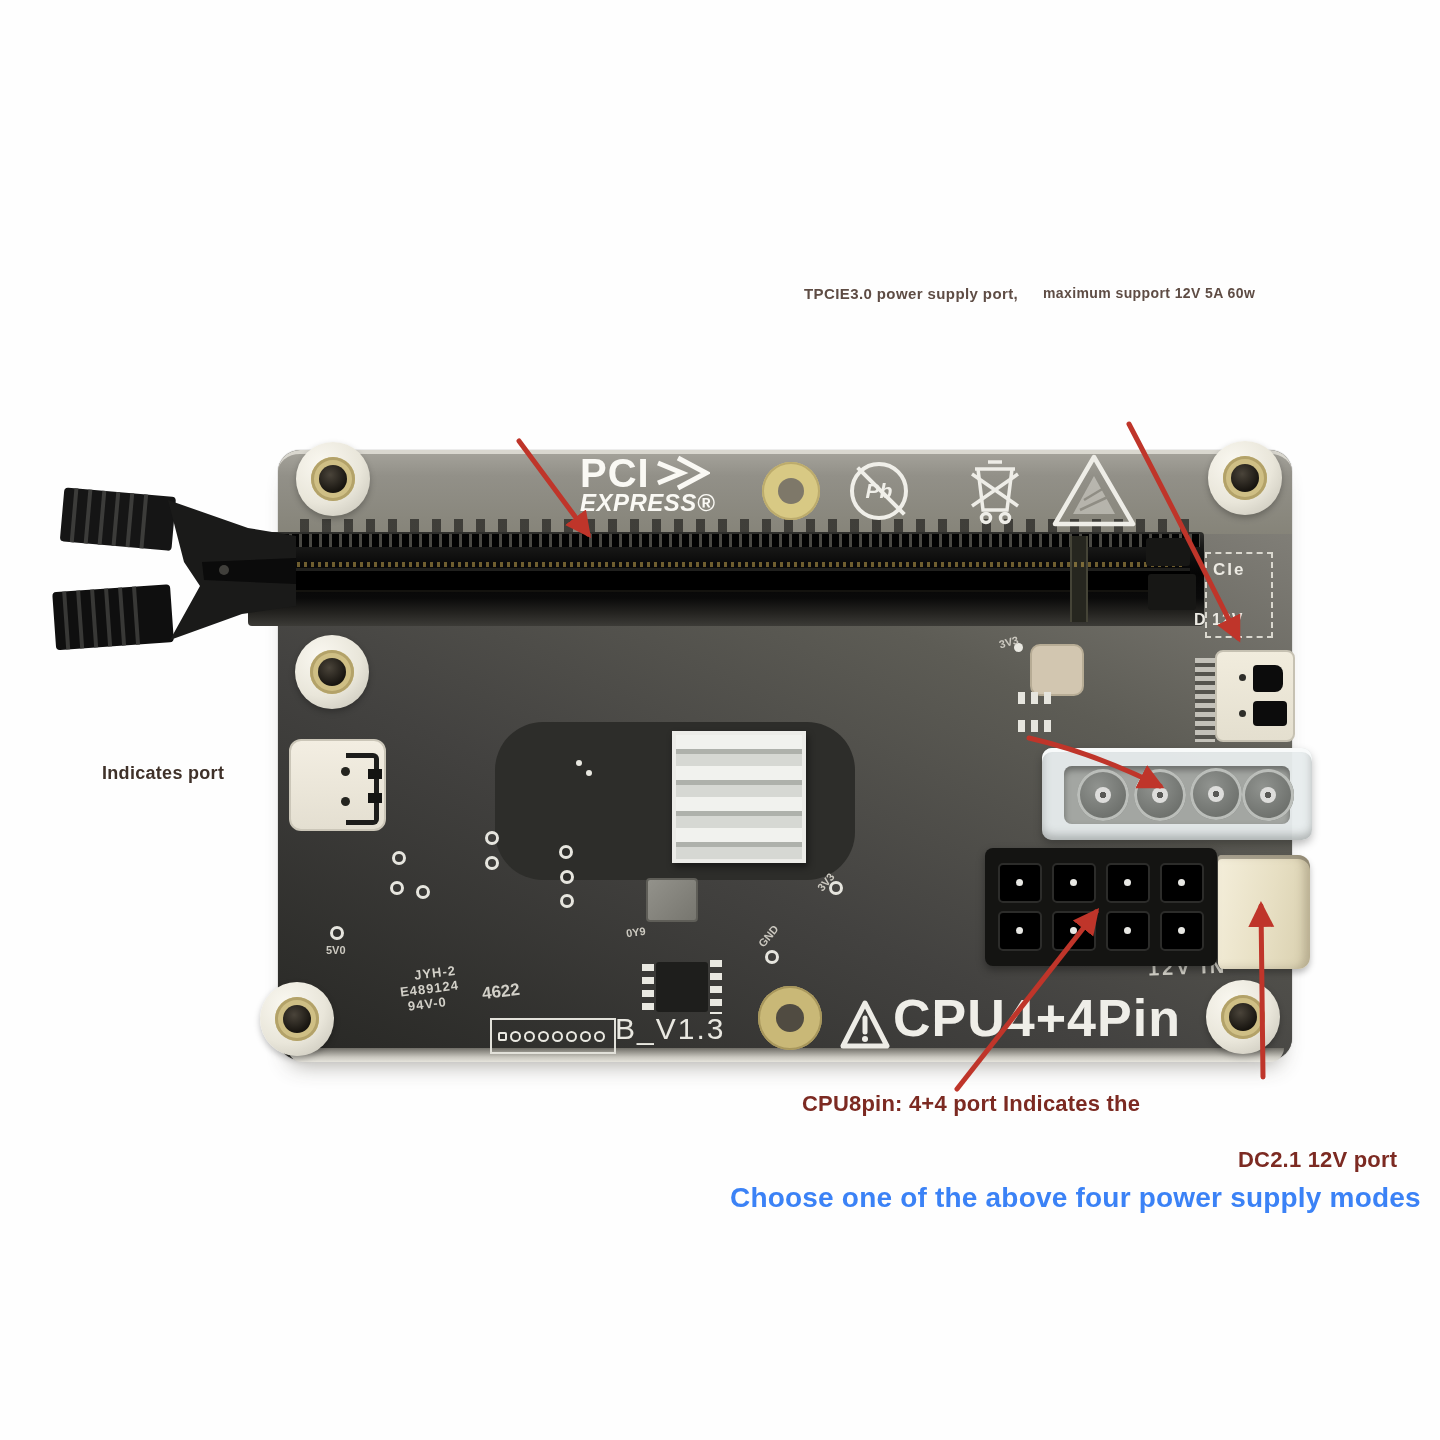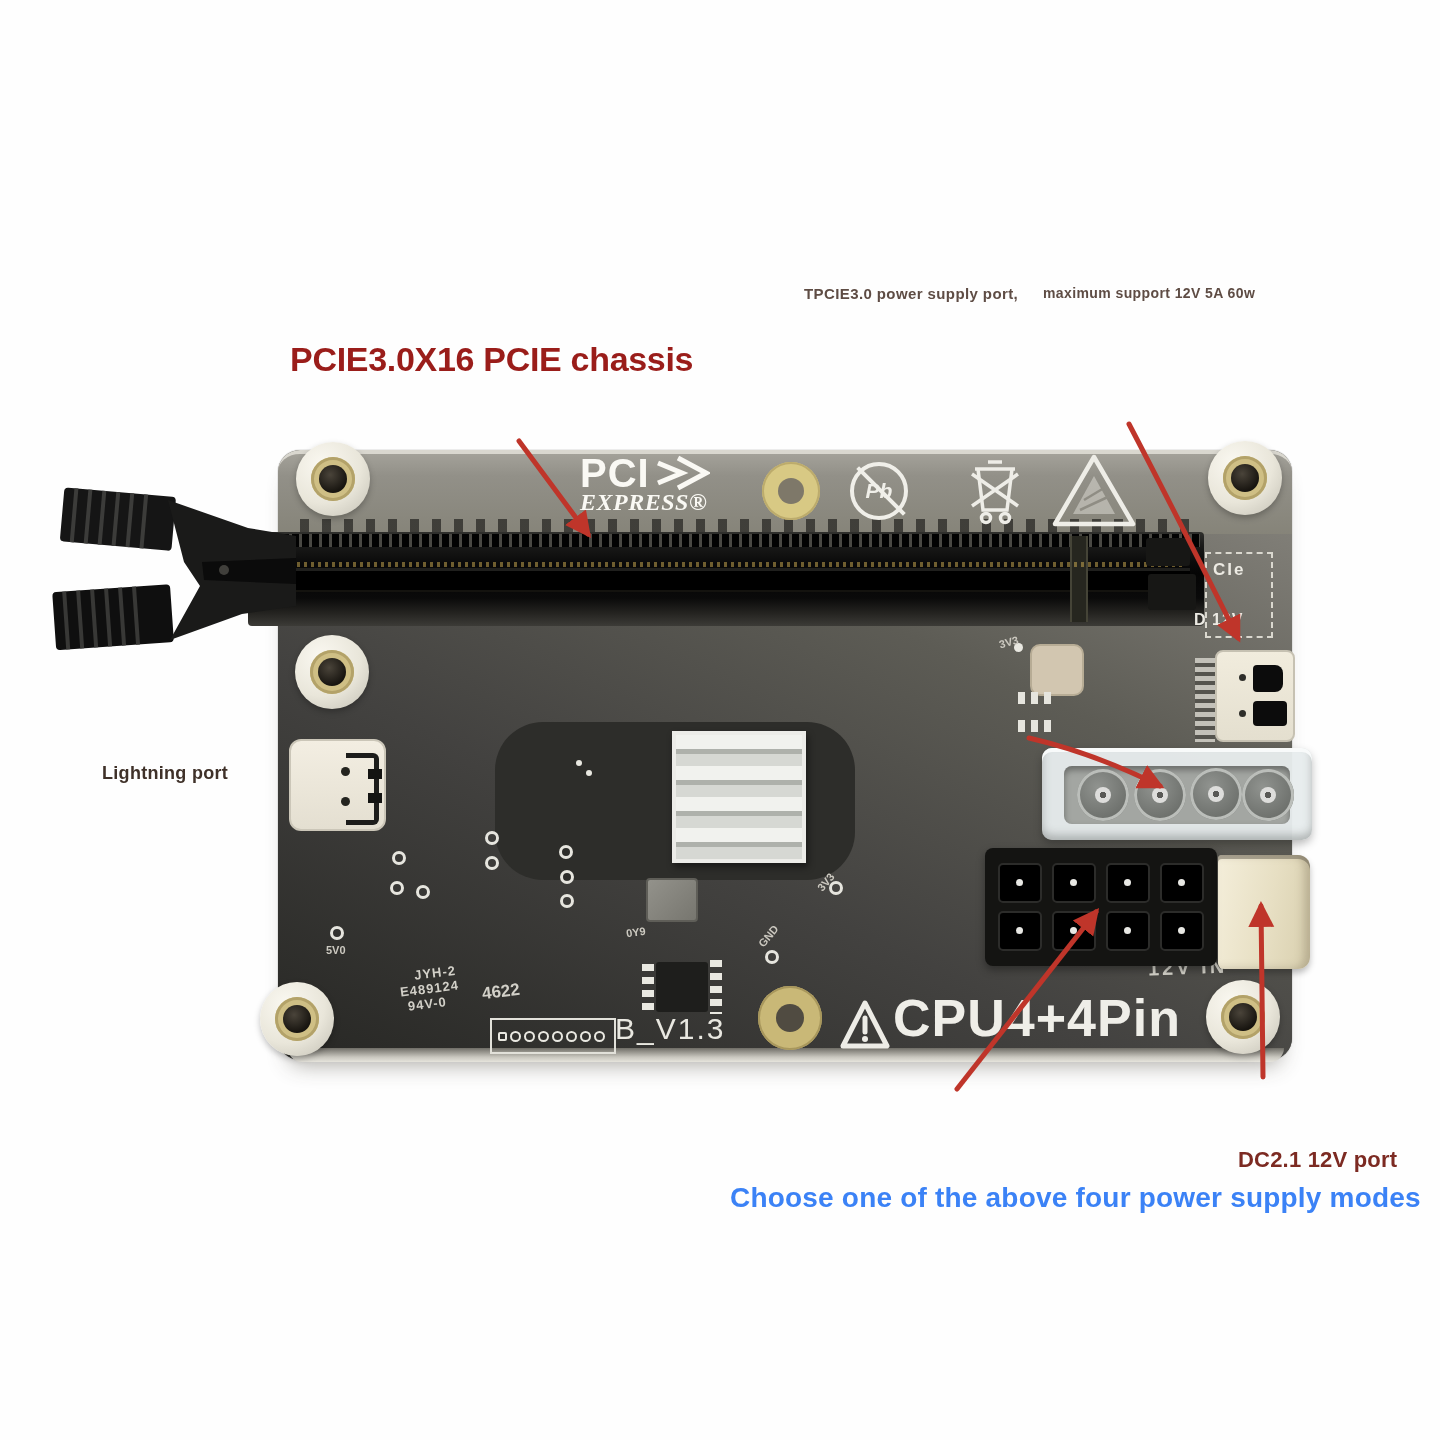--- a/index.html
+++ b/index.html
@@ -25,21 +25,21 @@
   .board-edge-bottom{left:288px;top:1048px;width:996px;height:14px;border-radius:0 0 18px 18px;
              background:linear-gradient(180deg,#6f6d66,#c9c7bf 65%,#e6e4dc);}
   .patch{left:495px;top:722px;width:360px;height:158px;border-radius:48px;background:#2d2d2a;}
   .pin-row{left:300px;top:519px;width:900px;height:13px;opacity:.85;
            background:repeating-linear-gradient(90deg,#33322e 0 9px,transparent 9px 22px);}
   .tb-text{left:388px;top:458px;width:184px;text-align:center;font-size:14px;line-height:20px;
            letter-spacing:2.5px;color:#f6f5ef;font-weight:600;}
   .pci-logo{left:580px;top:453px;width:180px;color:#faf9f4;}
   .pci-row{display:flex;align-items:center;gap:4px;}
   .pci-word{font-size:40px;font-weight:700;letter-spacing:1px;line-height:40px;}
-  .pci-express{font-size:24px;font-style:italic;font-weight:700;letter-spacing:.5px;margin-top:-4px;font-family:Liberation Serif, serif;}
+  .pci-express{font-size:24px;font-style:italic;font-weight:700;letter-spacing:.5px;margin-top:-4px;}
   .goldring{left:762px;top:462px;width:58px;height:58px;border-radius:50%;background:#d8c984;
             box-shadow:inset 0 0 0 2px #bcab6c;}
   .goldring .hole{position:absolute;left:16px;top:16px;width:26px;height:26px;border-radius:50%;background:#7e7869;}
   .goldring-b{left:758px;top:986px;width:64px;height:64px;border-radius:50%;background:#c9b877;
             box-shadow:inset 0 0 0 2px #a8975c;}
   .goldring-b .hole{position:absolute;left:18px;top:18px;width:28px;height:28px;border-radius:50%;background:#504b41;}
   .pb-icon{left:850px;top:462px;width:58px;height:58px;border:4px solid #f0efe9;border-radius:50%;
            box-sizing:border-box;display:flex;align-items:center;justify-content:center;}
   .pb-icon span{font-size:21px;font-weight:700;color:#f0efe9;font-style:italic;}
   .pb-icon::after{content:"";position:absolute;left:-6px;top:23px;width:66px;height:4px;background:#f0efe9;
@@ -330,18 +330,18 @@
     </defs>
     <path d="M519,441 L588,534" stroke="#bf352a" stroke-width="5" fill="none" stroke-linecap="round" marker-end="url(#ah)"></path>
     <path d="M1129,424 Q1174,510 1238,638" stroke="#bf352a" stroke-width="5" fill="none" stroke-linecap="round" marker-end="url(#ah)"></path>
     <path d="M1029,738 Q1094,753 1160,786" stroke="#bf352a" stroke-width="5" fill="none" stroke-linecap="round" marker-end="url(#ah)"></path>
     <path d="M957,1089 L1096,912" stroke="#bf352a" stroke-width="5" fill="none" stroke-linecap="round" marker-end="url(#ah)"></path>
     <path d="M1263,1077 L1261,906" stroke="#bf352a" stroke-width="5" fill="none" stroke-linecap="round" marker-end="url(#ah)"></path>
   </svg>
 
   <div class="abs note" style="left:804px;top:285px">TPCIE3.0 power supply port,</div>
   <div class="abs note" style="left:1043px;top:285px;font-size:14px">maximum support 12V 5A 60w</div>
-  <div class="abs title" style="left:290px;top:340px">PCIE3.0X16 PCIE chassis</div>
-  <div class="abs lightning" style="left:102px;top:763px">Lightning port</div>
+  <div class="abs lightning" style="left:102px;top:763px">Indicates port</div>
+  <div class="abs maroon" style="left:802px;top:1091px">CPU8pin: 4+4 port Indicates the</div>
   <div class="abs maroon" style="left:1238px;top:1147px">DC2.1 12V port</div>
   <div class="abs footer-note" style="left:730px;top:1182px">Choose one of the above four power supply modes</div>
 
 </div>
 
 </body></html>

